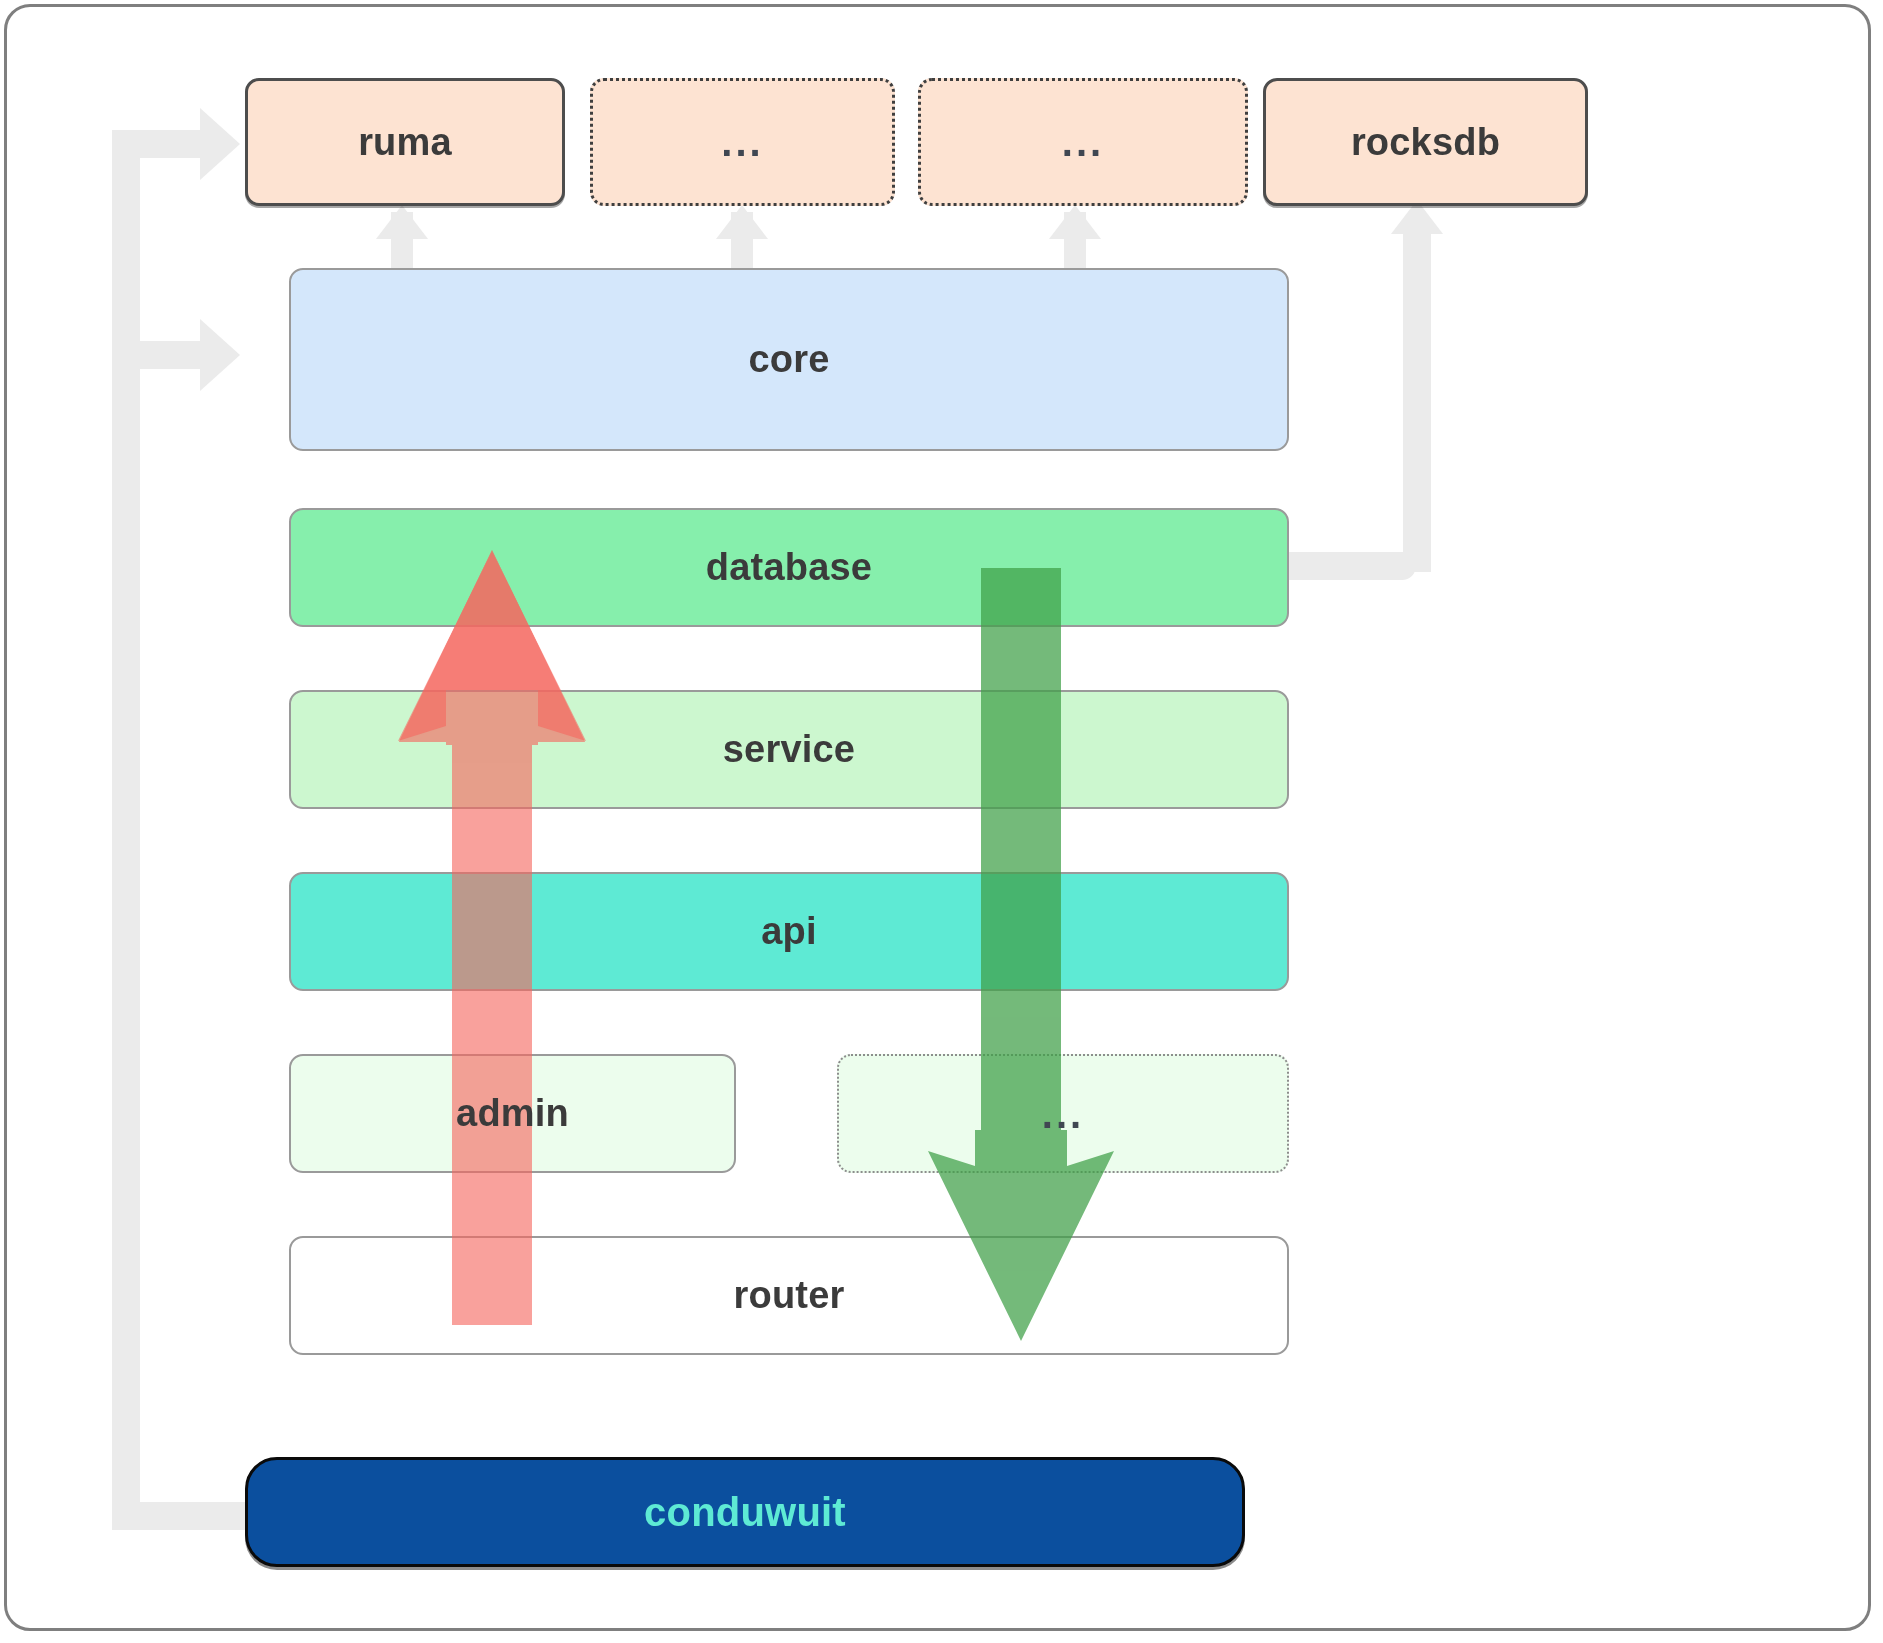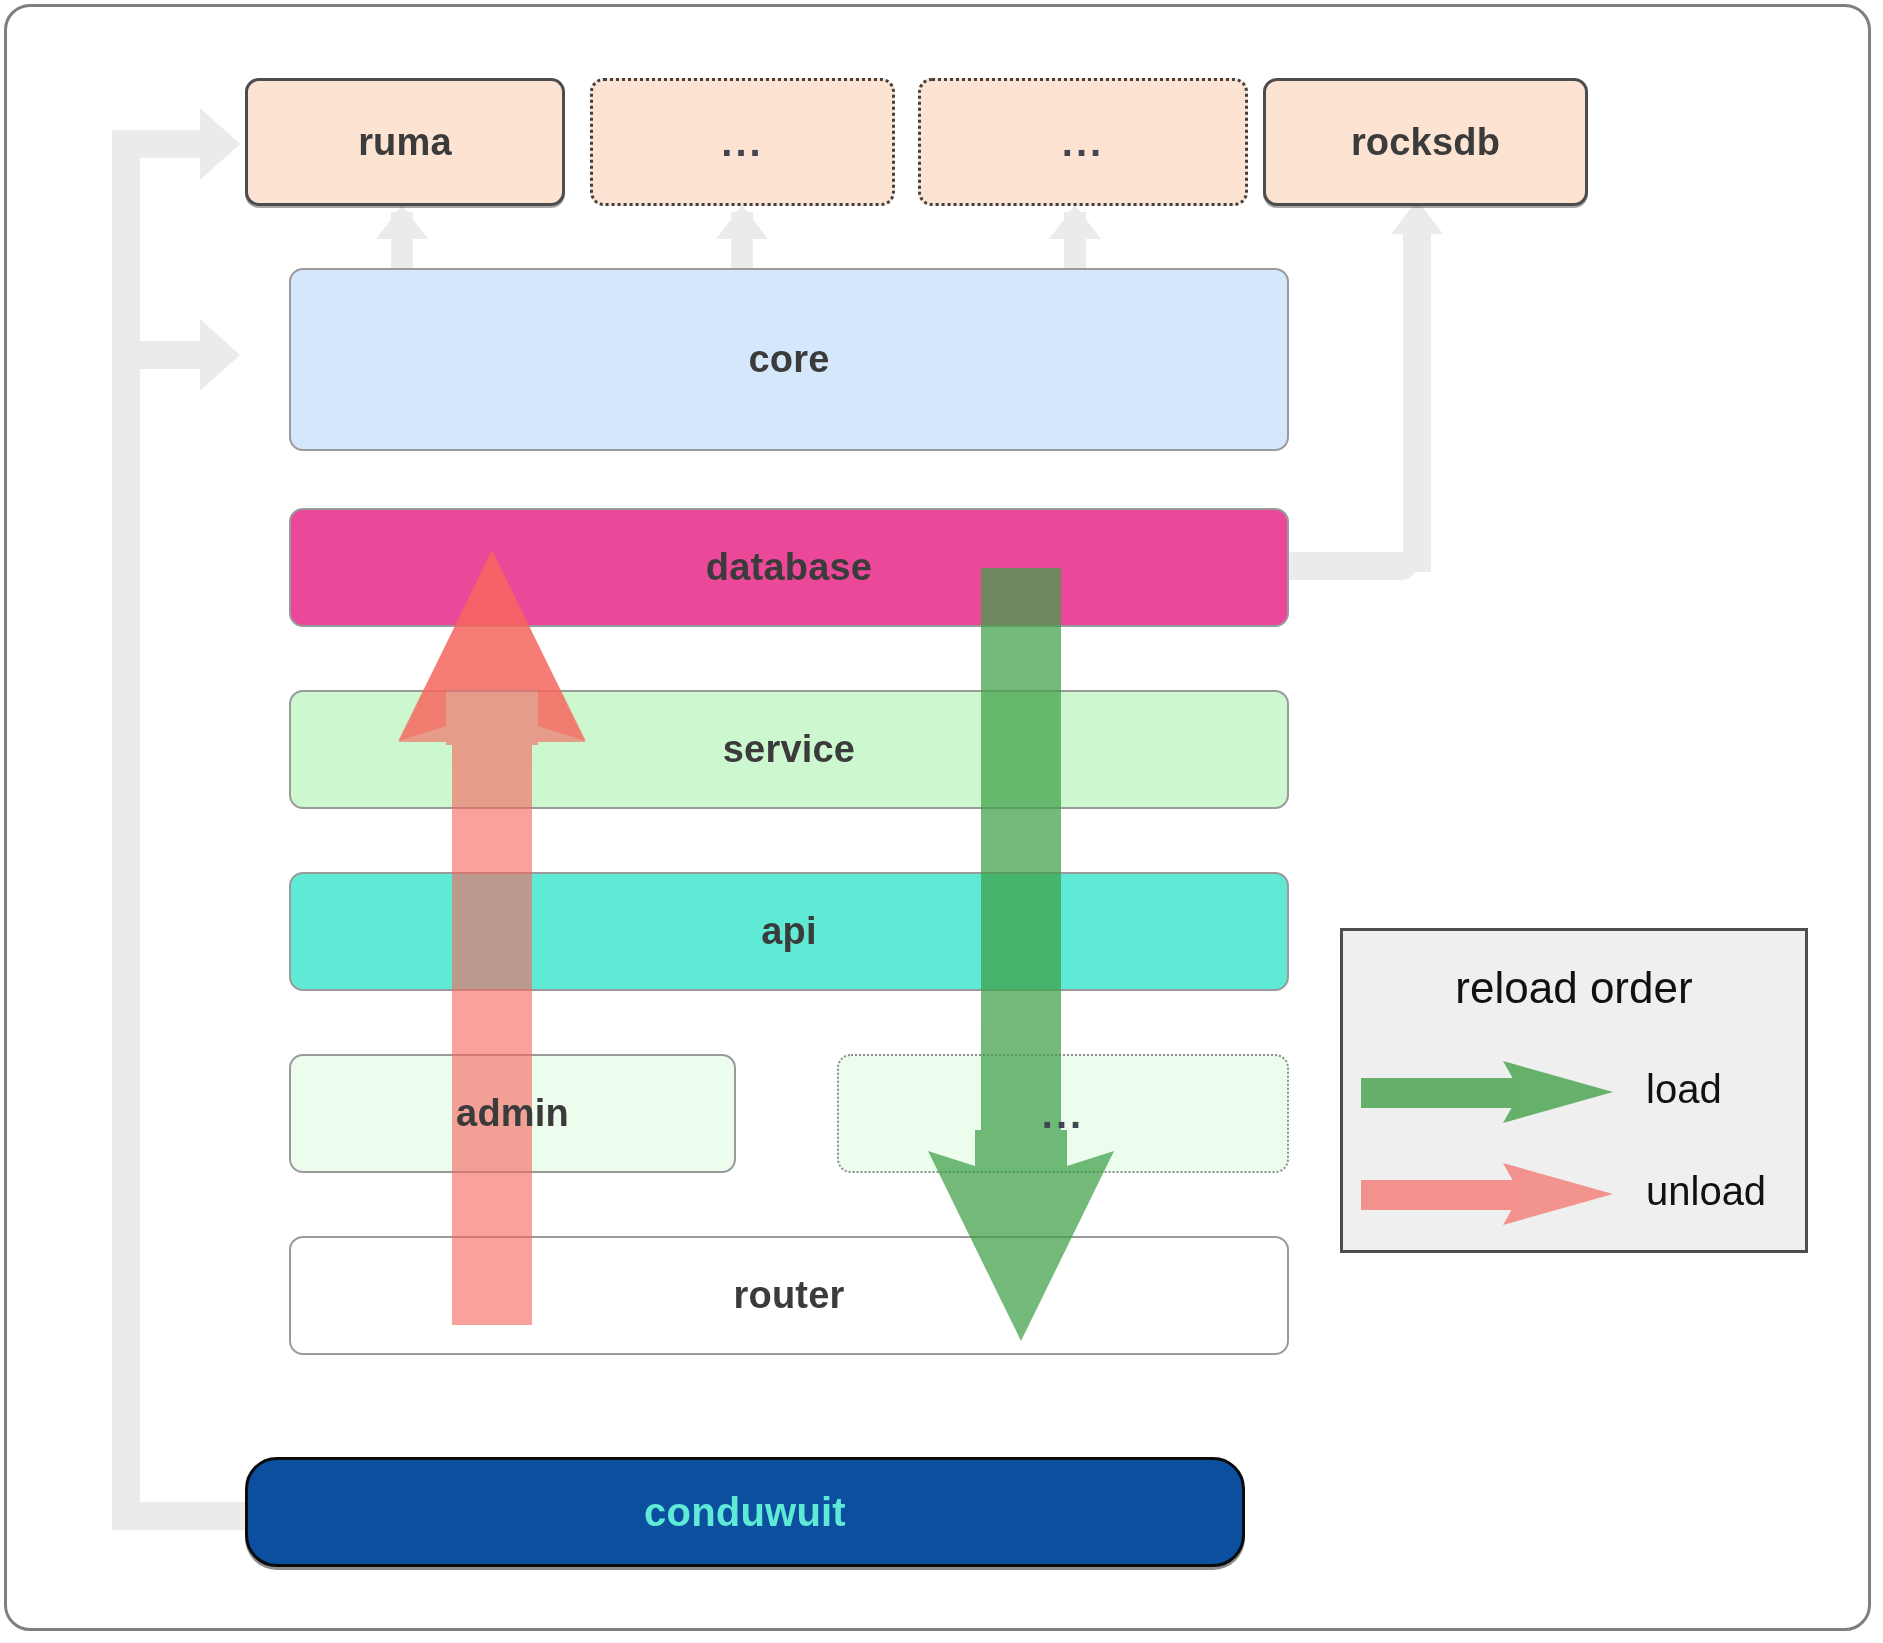--- a/index.html
+++ b/index.html
@@ -59,21 +59,21 @@
     color: #404752;
     font-weight: bold;
   }
 
   .layer {
     border: 2px solid #9a9a9a;
     border-radius: 14px;
     margin-left: 44px;
   }
   .layer-core     { background: #d4e7fb; }
-  .layer-database { background: #ec4899; }
+  .layer-database { background: #86efac; }
   .layer-service  { background: #ccf7cf; }
   .layer-api      { background: #5eead4; }
   .layer-admin    { background: #ecfded; }
   .layer-more     { background: #ecfded; border: 2px dotted #8d8d8d; }
   .layer-router   { background: #ffffff; }
 
   .node-app {
     background: #0b4f9e;
     border: 3px solid #0a0a0a;
     border-radius: 32px;
@@ -218,32 +218,13 @@
     <g opacity="0.72">
       <rect x="981" y="568" width="80" height="680" fill="#3f9f47"></rect>
       <polygon points="1021,1341 928,1151 975,1166 975,1130 1067,1130 1067,1166 1114,1151" fill="#3f9f47"></polygon>
     </g>
   </svg>
 
   <div class="node node-app" style="left:245px; top:1457px; width:1000px; height:110px; font-size:40px;">
     <span class="lbl">conduwuit</span>
   </div>
 
-  <div class="legend" style="left:1340px; top:928px; width:468px; height:325px;">
-    <div class="legend-title" style="top:32px;">reload order</div>
-
-    <svg style="position:absolute; left:18px; top:122px;" width="260" height="78" viewBox="0 0 260 78">
-      <g opacity="0.78">
-        <rect x="0" y="25" width="160" height="30" fill="#3f9f47"></rect>
-        <polygon points="252,39 142,8 155,31 122,31 122,47 155,47 142,70" fill="#3f9f47"></polygon>
-      </g>
-    </svg>
-    <div class="legend-label" style="left:303px; top:136px;">load</div>
-
-    <svg style="position:absolute; left:18px; top:224px;" width="260" height="78" viewBox="0 0 260 78">
-      <g opacity="0.68">
-        <rect x="0" y="25" width="160" height="30" fill="#f5675f"></rect>
-        <polygon points="252,39 142,8 155,31 122,31 122,47 155,47 142,70" fill="#f5675f"></polygon>
-      </g>
-    </svg>
-    <div class="legend-label" style="left:303px; top:238px;">unload</div>
-  </div>
 </div>
 
 </body></html>

